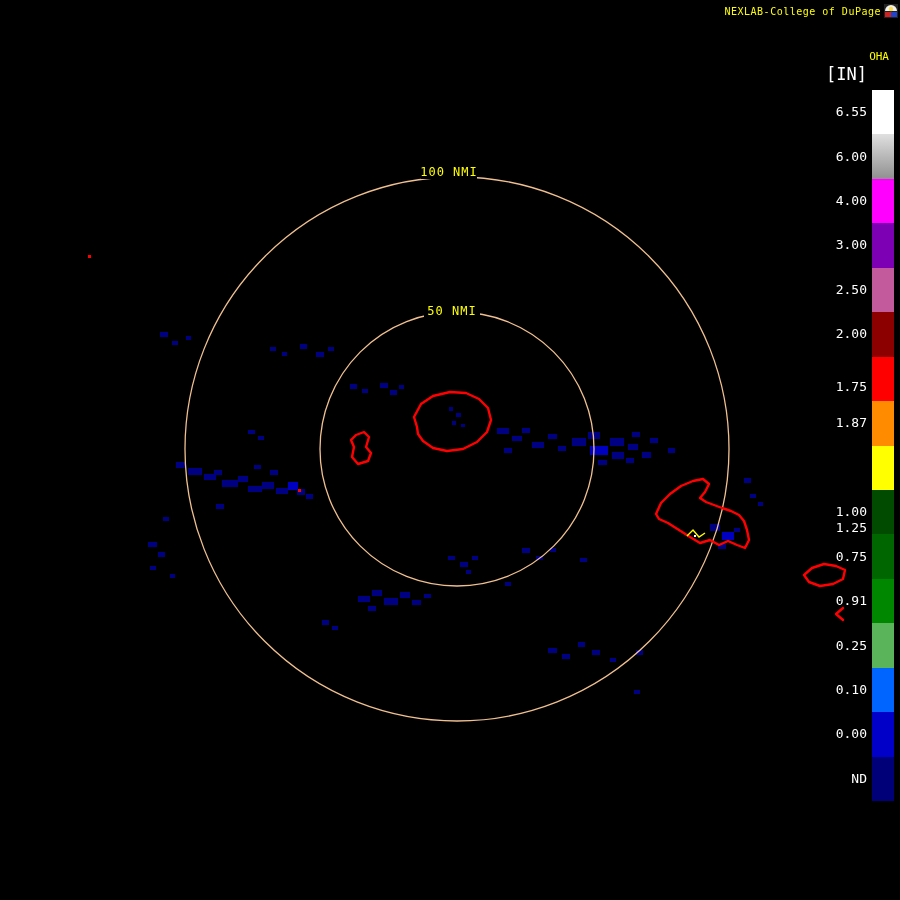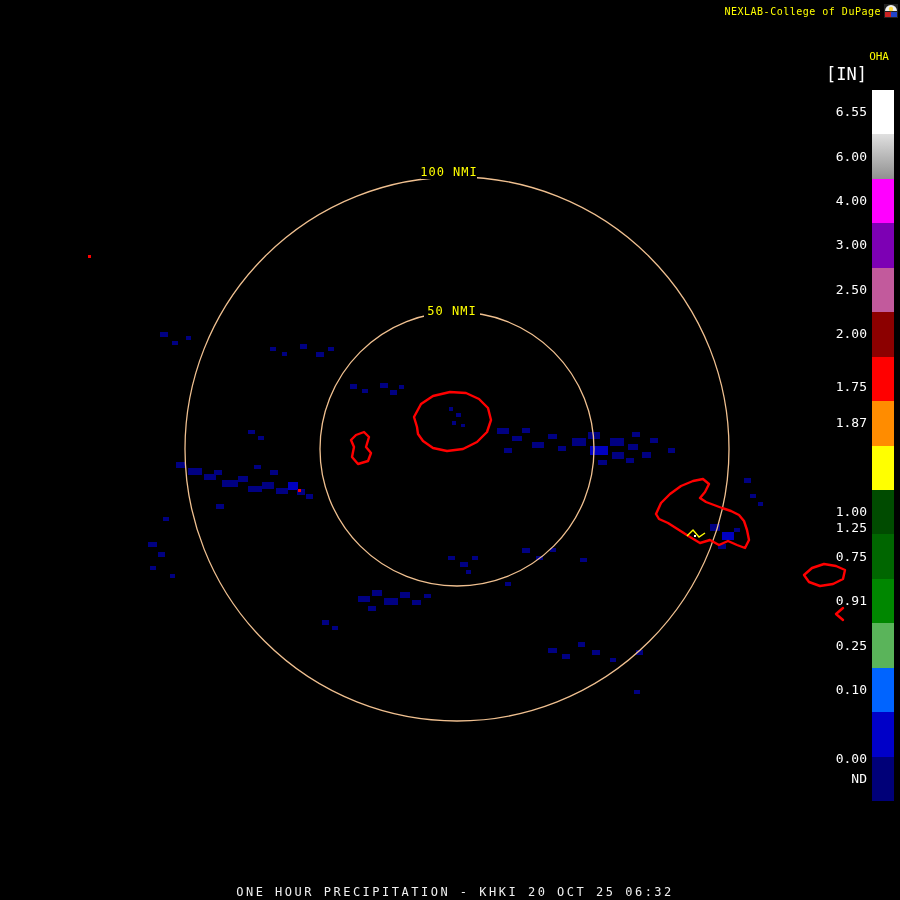--- a/index.html
+++ b/index.html
@@ -170,19 +170,18 @@
       <div class="legend-label" style="top: 281.915px;">2.50</div>
       <div class="legend-label" style="top: 326.385px;">2.00</div>
       <div class="legend-label" style="top: 370.855px; margin-top: 8px;">1.75</div>
       <div class="legend-label" style="top: 415.325px;">1.87</div>
       <div class="legend-label" style="top: 473px; margin-top: 47px;">1.25</div>
       <div class="legend-label" style="top: 504.265px;">1.00</div>
       <div class="legend-label" style="top: 548.735px; margin-left: 38px;">0.75</div>
       <div class="legend-label" style="top: 593.205px;">0.91</div>
       <div class="legend-label" style="top: 637.675px;">0.25</div>
       <div class="legend-label" style="top: 682.145px;">0.10</div>
-      <div class="legend-label" style="top: 751px;">0.00</div>
+      <div class="legend-label" style="top: 726px;">0.00</div>
       <div class="legend-label" style="top: 771.085px;">ND</div>
     </div>
 
-  <div class="footer">ONE HOUR PRECIPITATION - KHKI 20 OCT 25 06:32</div>
 
 </div>
 
 </body></html>

